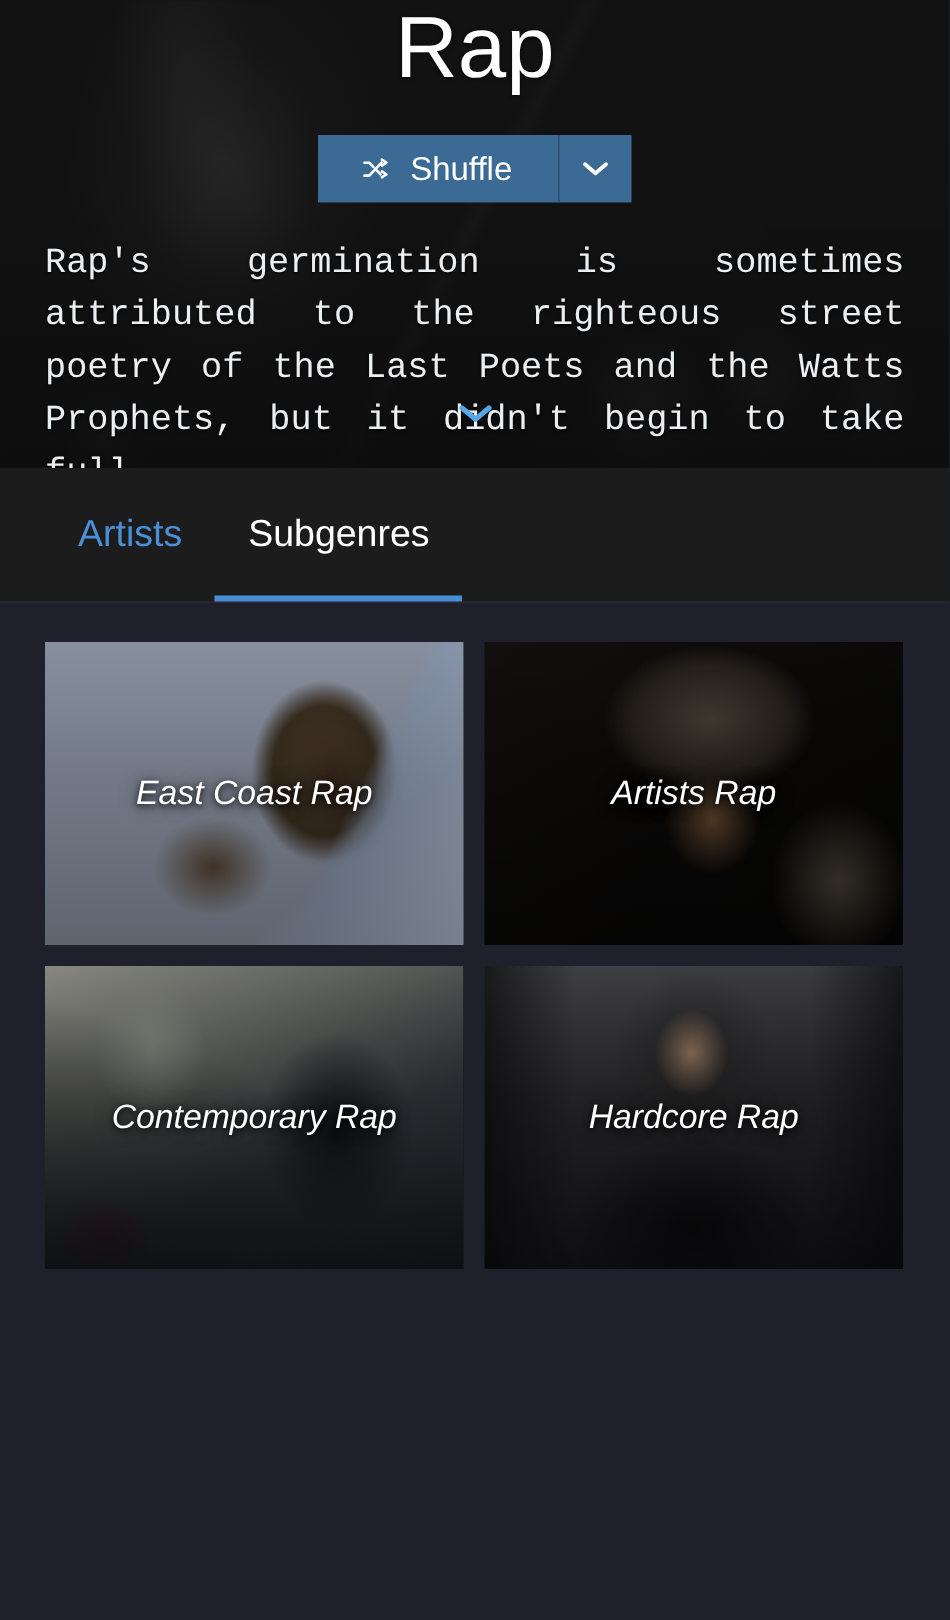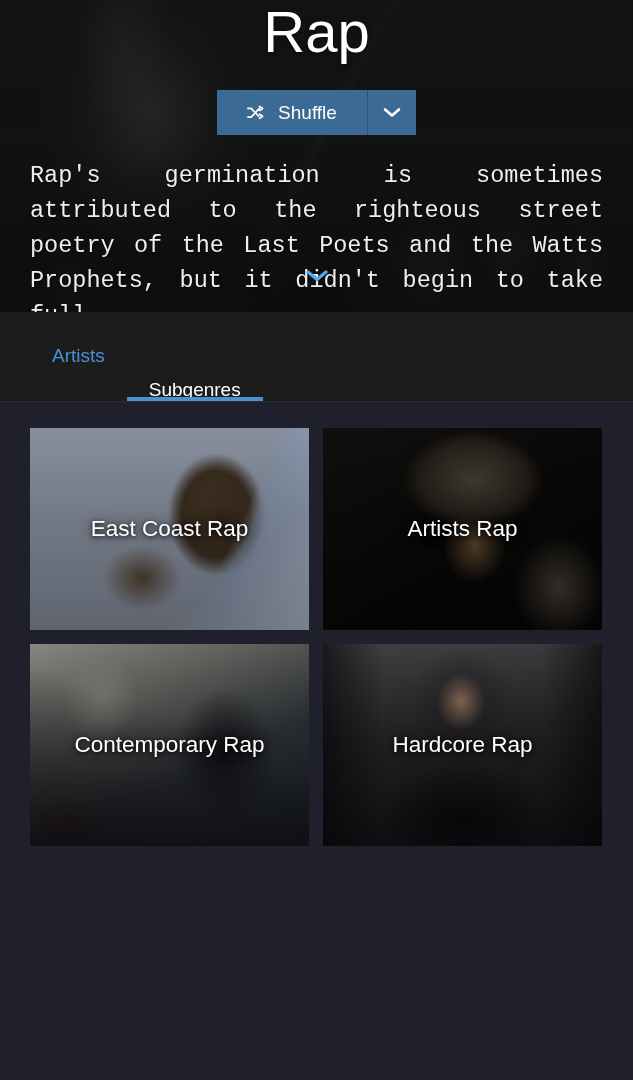--- a/index.html
+++ b/index.html
@@ -84,21 +84,21 @@
     display: flex;
     align-items: center;
     justify-content: flex-end;
     gap: 12px;
     min-width: 142px;
     padding: 0 30px;
     background: #3b6b94;
     border: none;
     border-right: 1px solid #2c5275;
     color: #ffffff;
-    font-size: 19px;
+    font-size: 22px;
     font-family: "Liberation Sans", sans-serif;
     cursor: pointer;
   }
   .shuffle-caret {
     display: flex;
     align-items: center;
     justify-content: center;
     width: 48px;
     background: #3b6b94;
     border: none;
@@ -145,45 +145,46 @@
     display: flex;
     align-items: flex-end;
     height: 90px;
   }
   .tab {
     position: relative;
     height: 90px;
     display: flex;
     align-items: center;
     padding: 0 22px;
-    font-size: 19px;
+    font-size: 25px;
     cursor: pointer;
     background: none;
     border: none;
     font-family: "Liberation Sans", sans-serif;
   }
   .tab.inactive { color: #4a90d9; }
-  .tab.active { color: #ffffff; align-items: flex-end; }
+  .tab.active { color: #ffffff; }
   .tab.active::after {
     content: "";
     position: absolute;
     left: 0;
     right: 0;
     bottom: 0;
     height: 4px;
     background: #4a8fd4;
   }
 
   
   .content {
     position: relative;
     width: 633px;
     height: 678px;
     background: #20202c;
     padding: 26px 34px 0 30px;
+    font-style: italic;
   }
   .grid {
     display: grid;
     grid-template-columns: 279px 279px;
     grid-template-rows: 202px 202px 202px;
     column-gap: 14px;
     row-gap: 14px;
   }
   .tile {
     position: relative;

